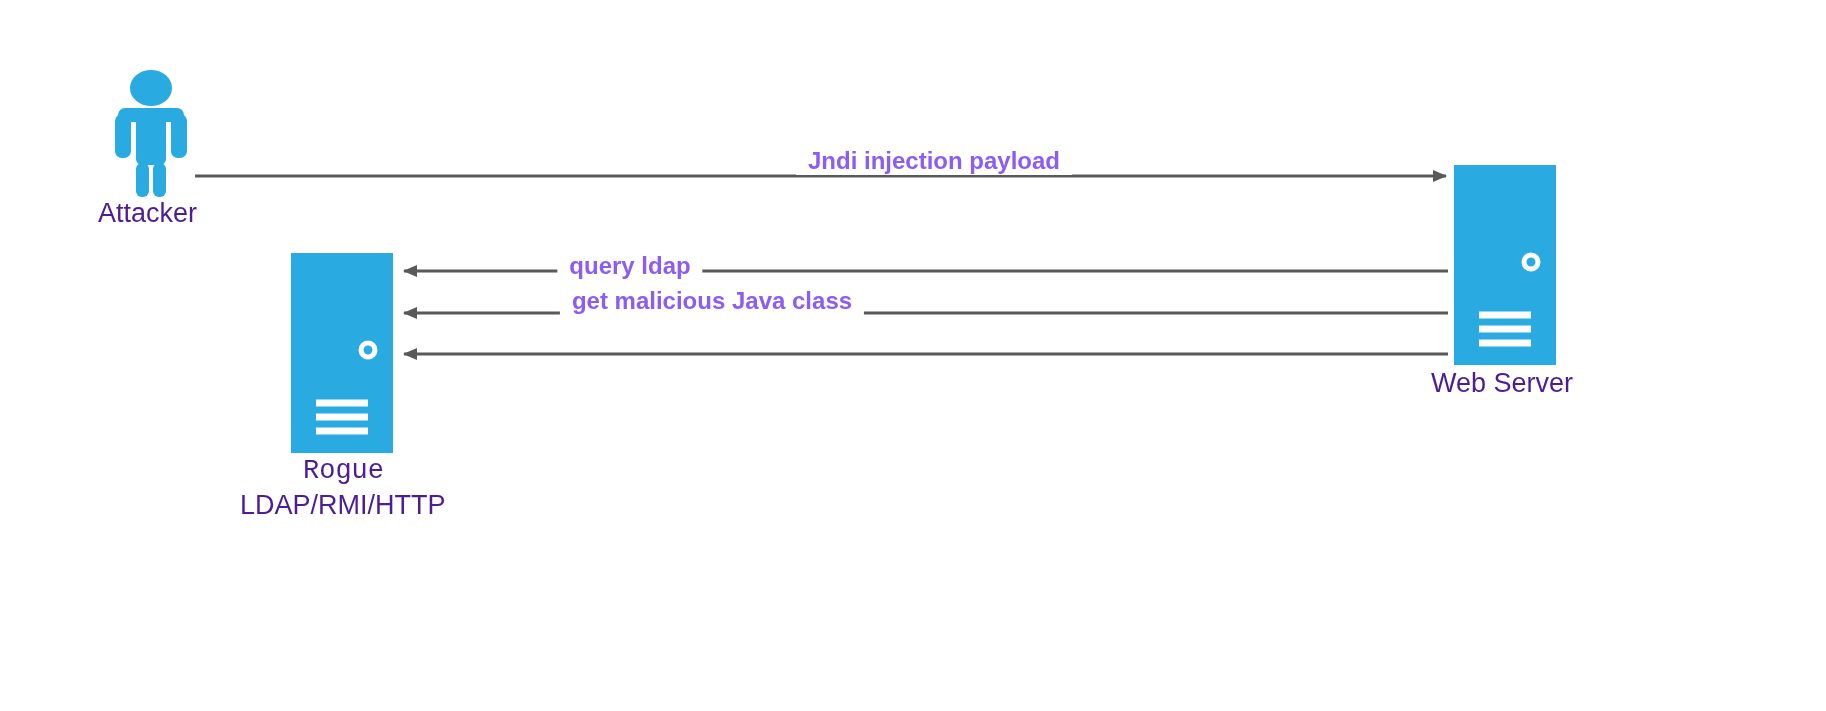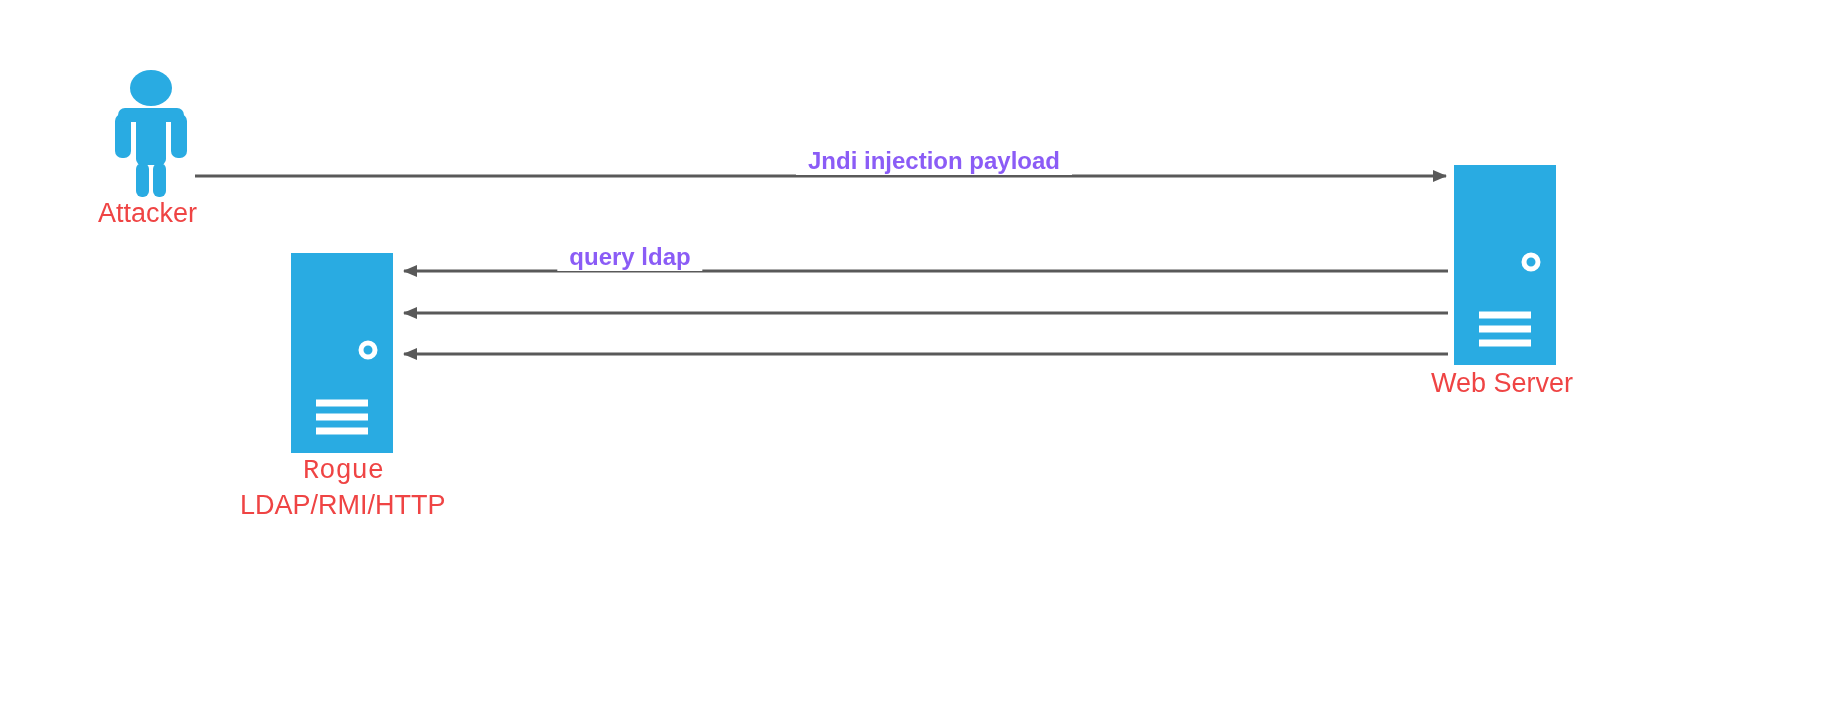--- a/index.html
+++ b/index.html
@@ -13,21 +13,21 @@
     position: relative;
     overflow: hidden;
   }
   .canvas {
     position: relative;
     width: 1826px;
     height: 711px;
   }
   .label {
     position: absolute;
-    color: #ef4444;
+    color: #4c1d95;
     font-size: 27px;
     white-space: nowrap;
   }
   .arrow-label {
     position: absolute;
     color: #8b5cf6;
     font-size: 24px;
     font-weight: bold;
     background: #ffffff;
     padding: 0 12px;
@@ -97,15 +97,16 @@
   </svg>
 
   <div class="label" style="left:98px; top:198px;">Attacker</div>
 
   <div class="label" style="left:303px; top:456px;font-family:Liberation Mono, monospace;">Rogue</div>
   <div class="label" style="left:240px; top:490px;">LDAP/RMI/HTTP</div>
 
   <div class="label" style="left:1431px; top:368px;">Web Server</div>
 
   <div class="arrow-label" style="left:934px; top:161px; transform:translate(-50%,-50%);">Jndi injection payload</div>
-  <div class="arrow-label" style="left:630px; top:257px; transform:translate(-50%,-50%);">query ldap</div>
+  <div class="arrow-label" style="left:630px; top:266px; transform:translate(-50%,-50%);">query ldap</div>
+  <div class="arrow-label" style="left:712px; top:301px; transform:translate(-50%,-50%);">get malicious Java class</div>
 
 </div>
 
 </body></html>

